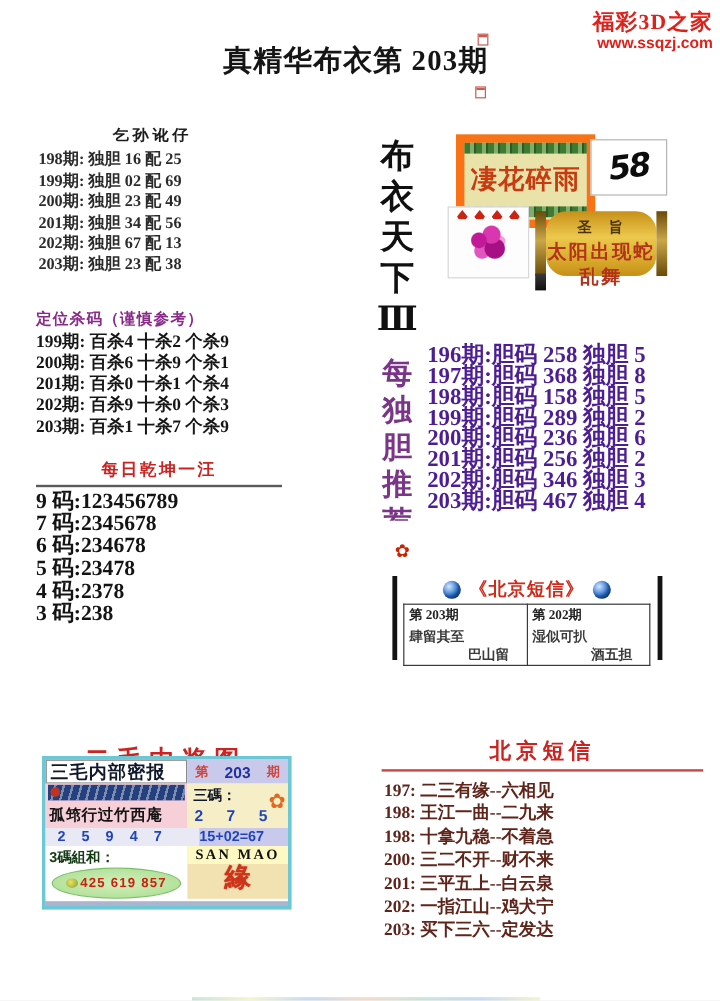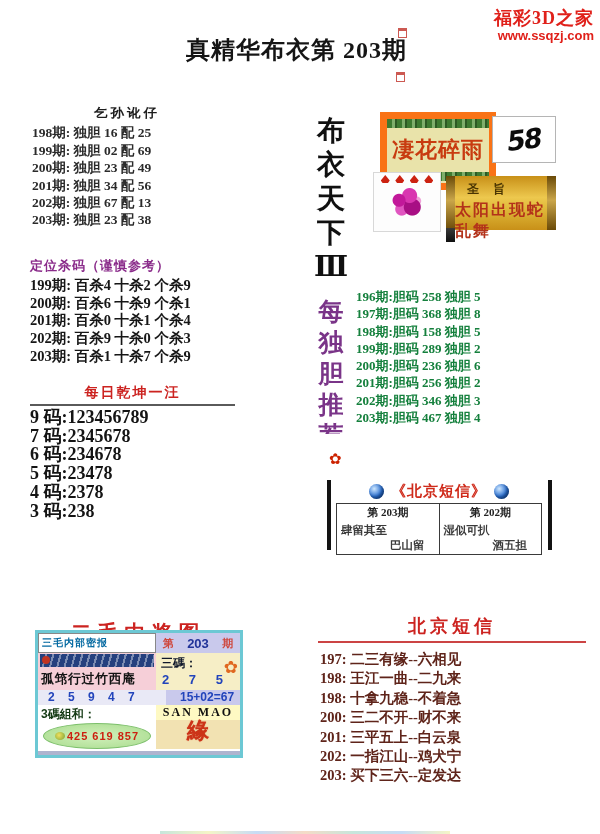--- a/index.html
+++ b/index.html
@@ -41,64 +41,64 @@
   .flowercard .syms i{width:9px;height:8px;background:#cc2211;display:block;clip-path:polygon(50% 0,100% 70%,80% 100%,20% 100%,0 70%);}
   .flowercard .bloom{margin:3px auto 0 auto;width:44px;height:34px;
      background:radial-gradient(circle at 32% 42%,#c2189a 0 6px,rgba(0,0,0,0) 7px),
                 radial-gradient(circle at 56% 28%,#d936b0 0 7px,rgba(0,0,0,0) 8px),
                 radial-gradient(circle at 62% 62%,#a80f84 0 8px,rgba(0,0,0,0) 9px),
                 radial-gradient(circle at 38% 68%,#e055c0 0 6px,rgba(0,0,0,0) 7px),
                 radial-gradient(circle at 72% 44%,#f0a0d8 0 4px,rgba(0,0,0,0) 5px),
                 radial-gradient(circle at 48% 50%,#8a0a6a 0 5px,rgba(0,0,0,0) 6px);}
   .scroll{position:absolute;left:446px;top:176px;width:110px;height:54px;display:flex;}
   .scroll .rollL,.scroll .rollR{width:9px;background:linear-gradient(180deg,#6a4a08,#caa64a 45%,#6a4a08);}
-  .scroll .body{flex:1;background:linear-gradient(180deg,#c89018,#edc84e 40%,#e0b93a 60%,#c89018);}
+  .scroll .body{flex:1;background:linear-gradient(180deg,#c89018,#edc84e 40%,#e0b93a 60%,#c89018);text-align:center;border-radius:17px;}
   .scroll .t1{font-size:12px;font-weight:bold;color:#4a3502;letter-spacing:14px;padding:5px 0 2px 12px;}
   .scroll .t2{font-size:16px;font-weight:bold;color:#b3321a;letter-spacing:2px;}
   .scroll-tail{position:absolute;left:446px;top:228px;width:9px;height:14px;background:linear-gradient(180deg,#3a3a3a,#101010);}
 
   
   .dudan-v{position:absolute;left:316px;top:296px;width:30px;height:138px;overflow:hidden;text-align:center;font-size:25px;font-weight:bold;color:#7a3488;line-height:31px;}
-  .dudan{left:356px;top:288px;width:220px;font-size:13px;line-height:17.3px;color:#15803d;}
+  .dudan{left:356px;top:288px;width:220px;font-size:19px;line-height:17.3px;color:#4c1d95;}
 
   
   .yiju-deco{position:absolute;left:329px;top:450px;font-size:15px;color:#cc2200;}
   .yiju{position:absolute;left:332px;top:480px;width:214px;height:70px;background:#fff;}
   .yiju .barL,.yiju .barR{position:absolute;top:0;width:4px;height:70px;background:#131313;}
   .yiju .barL{left:-5px;} .yiju .barR{right:-6px;}
   .yiju .titlerow{display:flex;align-items:center;justify-content:center;gap:7px;height:22px;}
   .yiju .title{font-size:15px;font-weight:bold;color:#cf2a1a;letter-spacing:1px;}
   .globe{width:15px;height:15px;border-radius:50%;background:radial-gradient(circle at 35% 32%,#cfe8ff,#2a6fd0 55%,#0b3f8f);box-shadow:inset -2px -2px 3px rgba(0,0,0,.35);}
   .yiju table{border-collapse:collapse;width:206px;margin:1px auto 0 auto;}
   .yiju td{border:1.5px solid #3a3a3a;width:50%;height:44px;padding:1px 4px;vertical-align:top;}
-  .yiju .per{text-align:center;font-size:11px;font-weight:bold;color:#222;}
+  .yiju .per{text-align:left;font-size:11px;font-weight:bold;color:#222;}
   .yiju .l1{font-size:11.5px;font-weight:bold;color:#3a3a3a;padding-top:3px;}
   .yiju .l2{font-size:11.5px;font-weight:bold;color:#3a3a3a;text-align:right;padding-right:10px;}
 
   
   .ermao{position:absolute;left:48px;top:595px;width:180px;text-align:center;font-size:21px;font-weight:bold;color:#cc2320;letter-spacing:6px;border-bottom:2px solid #a84040;padding-bottom:2px;margin-top:24px;}
   .sanmao{position:absolute;left:35px;top:630px;width:202px;height:122px;border:3px solid #6cc8d4;background:#fff;font-family:"Liberation Sans",sans-serif;}
   .sm-r1{display:flex;height:20px;}
-  .sm-r1 .c1{width:118px;border:1px solid #888;box-sizing:border-box;font-size:10px;font-weight:bold;color:#0369a1;display:flex;align-items:center;padding-left:3px;letter-spacing:1px;text-align:center;}
+  .sm-r1 .c1{width:118px;border:1px solid #888;box-sizing:border-box;font-size:15px;font-weight:bold;color:#0f172a;display:flex;align-items:center;padding-left:3px;letter-spacing:1px;text-align:center;}
   .sm-r1 .c2{flex:1;background:#c9c9ec;display:flex;align-items:center;justify-content:space-around;font-weight:bold;}
   .sm-r1 .c2 .red{color:#d0392a;font-size:11px;opacity:.9;}
   .sm-r1 .c2 .num{color:#223399;font-size:13px;}
   .sm-r2{display:flex;height:37px;}
   .sm-r2 .c1{width:118px;background:#f6cfd8;overflow:hidden;}
   .scribble{height:13px;margin:1px 2px 0 2px;background:#25407e;position:relative;
             background-image:repeating-linear-gradient(105deg,rgba(0,0,0,0) 0 5px,rgba(255,255,255,.4) 5px 7px);}
   .scribble::before{content:"";position:absolute;left:2px;top:2px;width:8px;height:8px;border-radius:50%;background:#c23322;}
   .sm-r2 .poem{font-size:13px;font-weight:bold;color:#141414;padding:3px 0 0 3px;letter-spacing:.5px;}
   .sm-r2 .c2{flex:1;background:#f6eec6;position:relative;}
   .sm-r2 .lab{font-size:12px;font-weight:bold;color:#0f172a;padding:2px 4px 0 5px;}
   .sm-r2 .digits{font-size:13px;font-weight:bold;color:#2244bb;letter-spacing:8px;padding-left:6px;}
   .sm-flower{position:absolute;right:2px;top:4px;font-size:17px;color:#e06820;}
   .sm-r3{display:flex;height:15px;}
   .sm-r3 .c1{width:118px;background:#e9e9f6;font-size:12px;font-weight:bold;color:#2244bb;letter-spacing:5px;padding-left:10px;}
-  .sm-r3 .c2{flex:1;background:#c9c9ec;font-size:12px;font-weight:bold;color:#2244bb;padding-left:14px;}
+  .sm-r3 .c2{flex:1;background:#c9c9ec;font-size:12px;font-weight:bold;color:#2244bb;padding-left:0;}
   .sm-r4{display:flex;height:44px;}
   .sm-r4 .c1{width:118px;background:#fff;position:relative;}
   .sm-r4 .zl{font-size:12px;font-weight:bold;color:#143a14;padding:1px 0 0 3px;}
   .oval{margin:0 auto;width:106px;height:24px;border-radius:50%;background:radial-gradient(ellipse at center,#d2f0bc,#a8dc8e);border:1px solid #7cbf6a;display:flex;align-items:center;justify-content:center;font-size:11px;font-weight:bold;color:#cc2010;letter-spacing:1px;}
   .oval::before{content:"";width:10px;height:8px;margin-right:2px;border-radius:50%;background:radial-gradient(circle at 40% 40%,#f0e060,#7aa030);}
   .sm-r4 .c2{flex:1;background:#f2e2b2;text-align:center;}
   .sm-en{font-family:"Liberation Serif",serif;font-size:12px;font-weight:bold;color:#111;background:#fef9c3;letter-spacing:2px;}
   .sm-seal{font-size:22px;font-weight:bold;color:#cc3318;line-height:22px;text-shadow:0 0 1px #cc3318;}
   .sm-bottom{position:absolute;left:0;bottom:0;width:100%;height:4px;background:#33448866;}
 

